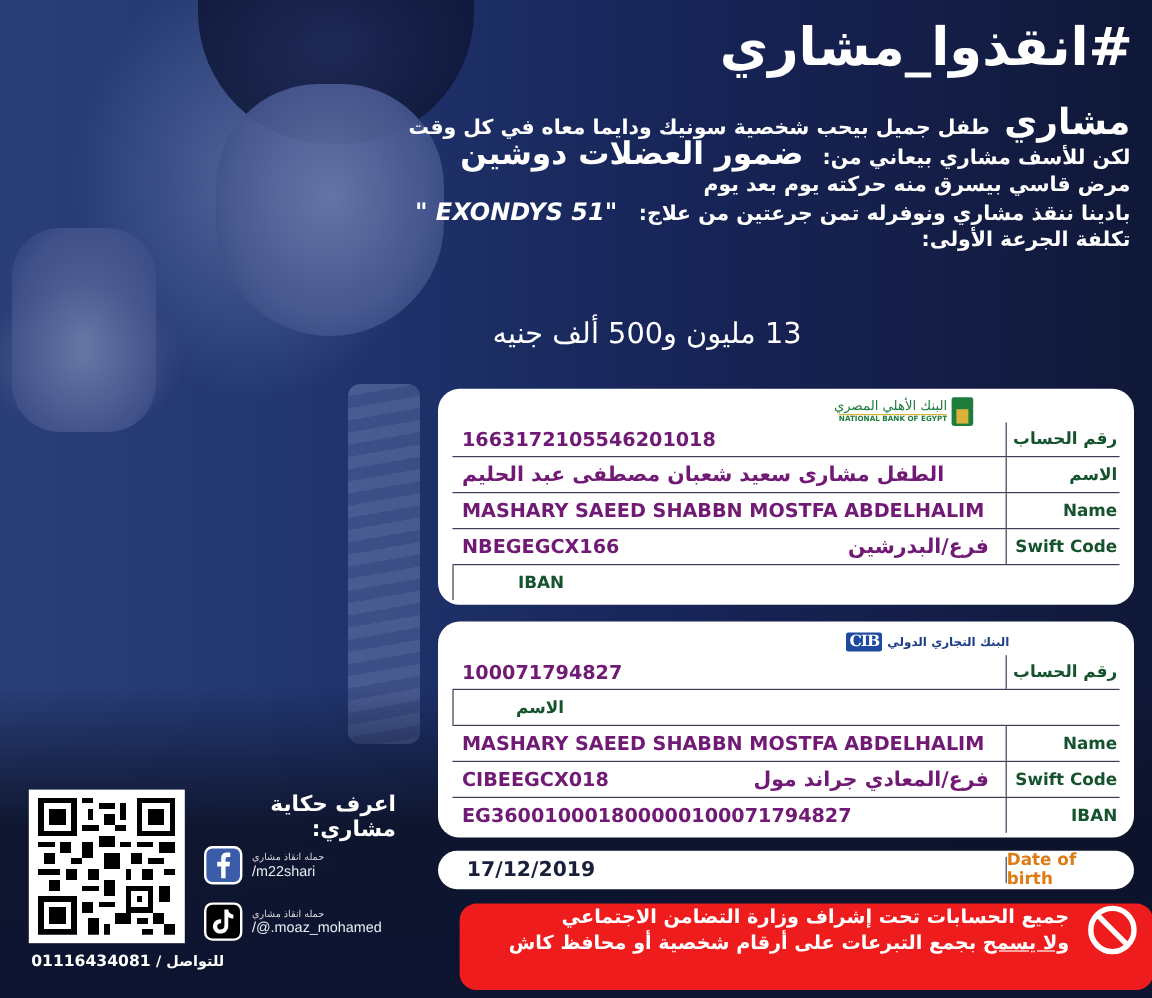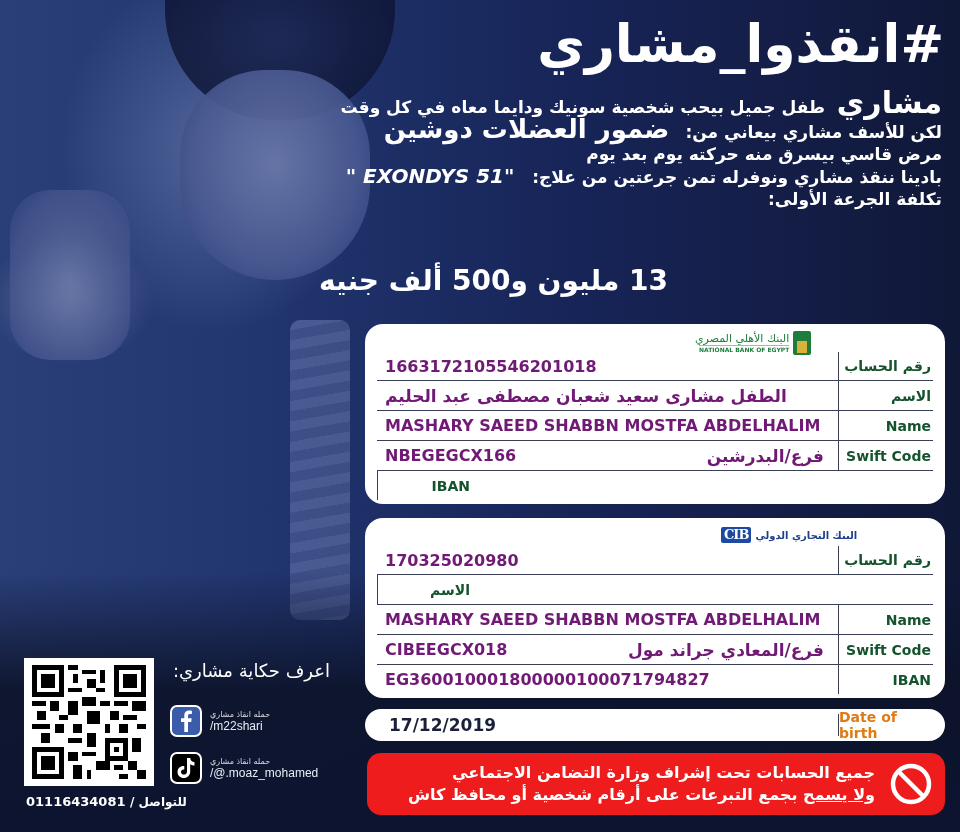--- a/index.html
+++ b/index.html
@@ -40,49 +40,49 @@
     opacity: 0.7;
   }
   .photo-scarf {
     position: absolute; left: 290px; top: 320px; width: 60px; height: 300px;
     background: repeating-linear-gradient(170deg, #6a7bb0 0 10px, #55669e 10px 20px);
     opacity: 0.55; border-radius: 10px;
   }
 
   .hashtag {
     position: absolute; right: 16px; top: 14px;
-    font-size: 52px; font-weight: bold; direction: rtl;
+    font-size: 44px; font-weight: bold; direction: rtl;
     letter-spacing: 0px;
   }
   .story {
     position: absolute; right: 18px; top: 92px; width: 620px;
     direction: rtl; text-align: right; font-weight: bold;
     font-size: 17px; line-height: 22px;
   }
   .story .big { font-size: 30px; font-weight: bold; margin-left: 6px; }
   .story .disease { font-size: 26px; margin-right: 10px; }
   .story .drug { font-family: "DejaVu Sans", sans-serif; font-style: italic; font-size: 20px; margin-right: 12px; direction: ltr; unicode-bidi: embed; }
   .cost {
     position: absolute; right: 292px; top: 264px;
-    font-size: 28px; font-weight: bold; direction: rtl;
+    font-size: 24px; font-weight: normal; direction: rtl;
   }
 
   .card {
     position: absolute; left: 365px; width: 580px;
     background: #fff; border-radius: 18px; color: #1a1f3a;
     padding: 16px 12px;
   }
   .card1 { top: 324px; height: 180px; }
   .card2 { top: 518px; height: 180px; }
   .bank-logo {
     position: absolute; top: 6px; height: 26px;
     display: flex; align-items: center; gap: 4px;
   }
   .nbe-logo { left: 330px; }
-  .cib-logo { left: 356px; top: 4px; }
+  .cib-logo { left: 340px; top: 4px; }
   .nbe-mark {
     width: 18px; height: 24px; background: #1e7d3c; border-radius: 2px;
     display: flex; align-items: flex-end; justify-content: center; padding-bottom: 2px;
   }
   .nbe-mark span { width: 10px; height: 12px; background: #d9b23a; display: block; }
   .nbe-text { display: flex; flex-direction: column; align-items: flex-end; }
   .nbe-ar { font-size: 11px; color: #1e7d3c; direction: rtl; line-height: 12px; }
   .nbe-en { font-size: 6px; color: #1e7d3c; font-weight: bold; border-top: 1px solid #d9b23a; line-height: 8px; }
   .cib-ar { font-size: 10px; color: #1d3f8a; font-weight: bold; direction: rtl; }
   .cib-mark {
@@ -113,39 +113,39 @@
 
   .dob {
     position: absolute; left: 365px; top: 709px; width: 580px; height: 32px;
     background: #fff; border-radius: 16px; color: #1a1f3a;
     display: flex; align-items: center; padding: 0 12px 0 24px; gap: 16px;
   }
   .dob .val { flex: 1; font-weight: bold; font-size: 17px; }
   .dob .lbl { width: 95px; border-left: 1.5px solid #3a3f55; height: 22px; display: flex; align-items: center; justify-content: flex-end; color: #e07a12; font-weight: bold; font-size: 14px; }
 
   .warning {
-    position: absolute; left: 367px; top: 753px; width: 578px; height: 62px;
+    position: absolute; left: 383px; top: 753px; width: 578px; height: 72px;
     background: #ee1c1c; border-radius: 14px;
-    display: flex; align-items: center; justify-content: flex-end;
+    display: flex; align-items: flex-start; justify-content: flex-end;
     padding-right: 12px; gap: 14px;
   }
   .warning .text {
     direction: rtl; text-align: right; font-weight: bold; font-size: 16px; line-height: 22px; color: #fff;
   }
   .warning .text u { text-decoration: underline; }
   .ban-icon { width: 44px; height: 44px; }
 
   .qr {
     position: absolute; left: 24px; top: 658px; width: 130px; height: 128px;
     background: #fff; padding: 7px;
   }
   .qr svg { width: 100%; height: 100%; display: block; }
   .know {
     position: absolute; left: 165px; top: 660px; width: 165px;
-    direction: rtl; text-align: right; font-size: 18px; font-weight: normal;
+    direction: rtl; text-align: right; font-size: 18px; font-weight: bold;
   }
   .social { position: absolute; left: 170px; display: flex; align-items: center; gap: 8px; }
   .social.fb { top: 705px; }
   .social.tt { top: 752px; }
   .social .ico {
     width: 32px; height: 32px; border-radius: 7px;
     display: flex; align-items: center; justify-content: center;
     border: 2px solid #fff;
   }
   .social.fb .ico { background: #3b5ca8; }
@@ -226,21 +226,21 @@
   </div>
 </div>
 
 <div class="card card2">
   <div class="bank-logo cib-logo">
     <span class="cib-mark">CIB</span>
     <span class="cib-ar">البنك التجاري الدولي</span>
   </div>
   <div class="rows">
     <div class="row first">
-      <div class="val">170325020980</div>
+      <div class="val">100071794827</div>
       <div class="lbl ar">رقم الحساب</div>
     </div>
     <div class="row">
       <div class="lbl ar">الاسم</div>
     </div>
     <div class="row">
       <div class="val">MASHARY SAEED SHABBN MOSTFA ABDELHALIM</div>
       <div class="lbl">Name</div>
     </div>
     <div class="row">

